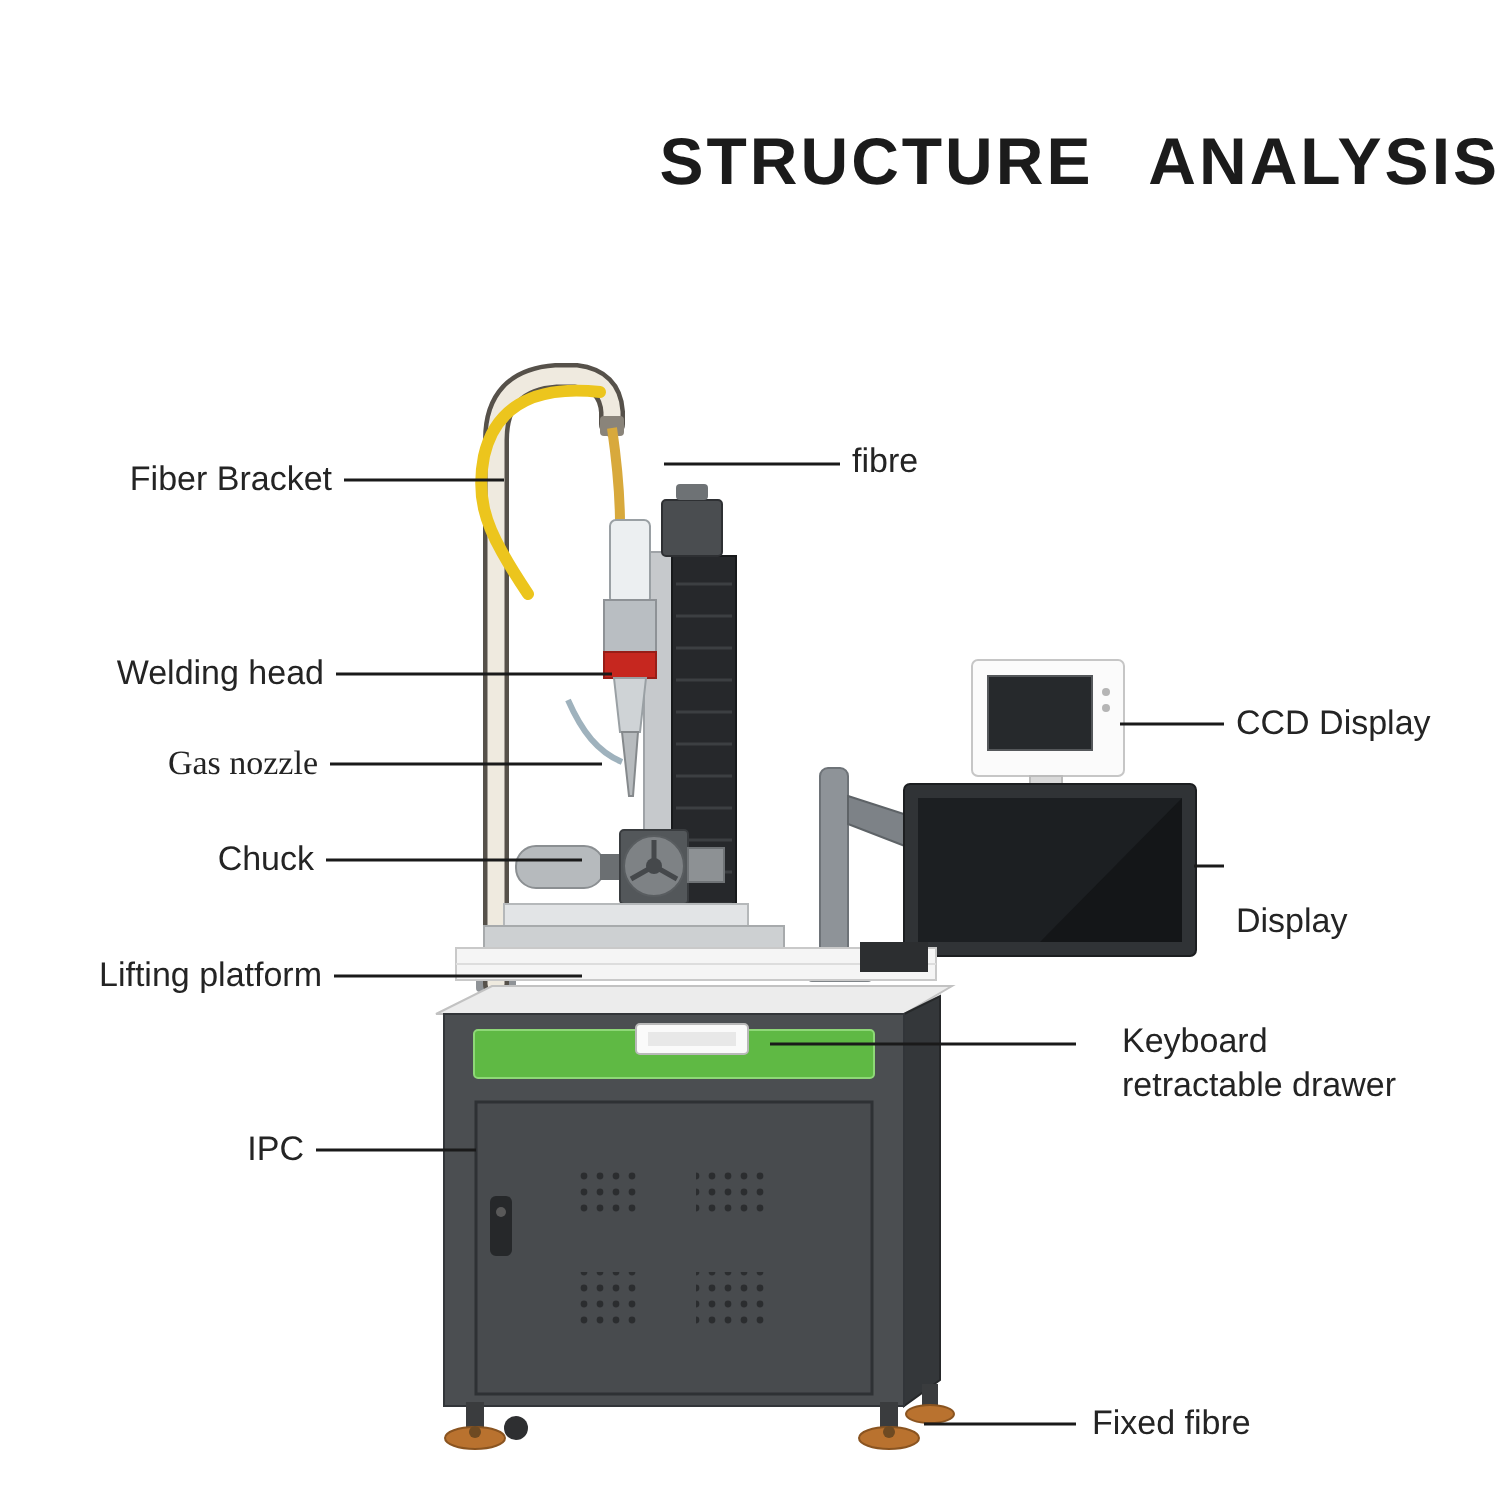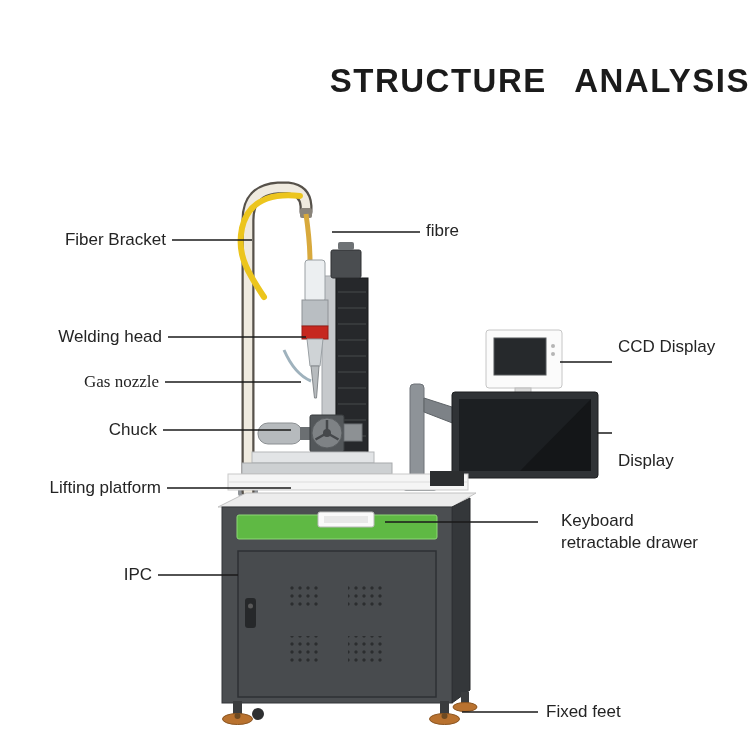--- a/index.html
+++ b/index.html
@@ -17,21 +17,21 @@
     white-space: pre-line;
   }
   .label.left { text-align: right; }
   .lbl-fiber-bracket   { right: 584px; top: 229px; }
   .lbl-welding-head    { right: 588px; top: 326px; }
   .lbl-gas-nozzle      { right: 591px; top: 371px; font-family: Liberation Serif, serif; }
   .lbl-chuck           { right: 593px; top: 419px; }
   .lbl-lifting-platform{ right: 589px; top: 477px; }
   .lbl-ipc             { right: 598px; top: 564px; }
   .lbl-fibre           { left: 426px; top: 220px; }
-  .lbl-ccd-display     { left: 618px; top: 336px; }
+  .lbl-ccd-display     { left: 618px; top: 351px; }
   .lbl-display         { left: 618px; top: 422px; margin-top: 28px; }
   .lbl-keyboard-drawer { left: 546px; top: 510px; margin-left: 15px; }
   .lbl-fixed-feet      { left: 546px; top: 701px; }
 </style>
 </head>
 <body>
 
 <div class="page">
 
   <h1 class="title">STRUCTURE ANALYSIS</h1>
@@ -160,15 +160,15 @@
   <div class="label left lbl-welding-head">Welding head</div>
   <div class="label left lbl-gas-nozzle">Gas nozzle</div>
   <div class="label left lbl-chuck">Chuck</div>
   <div class="label left lbl-lifting-platform">Lifting platform</div>
   <div class="label left lbl-ipc">IPC</div>
   <div class="label lbl-fibre">fibre</div>
   <div class="label lbl-ccd-display">CCD Display</div>
   <div class="label lbl-display">Display</div>
   <div class="label lbl-keyboard-drawer">Keyboard
 retractable drawer</div>
-  <div class="label lbl-fixed-feet">Fixed feet</div>
+  <div class="label lbl-fixed-feet">Fixed fibre</div>
 
 </div>
 
 </body></html>

